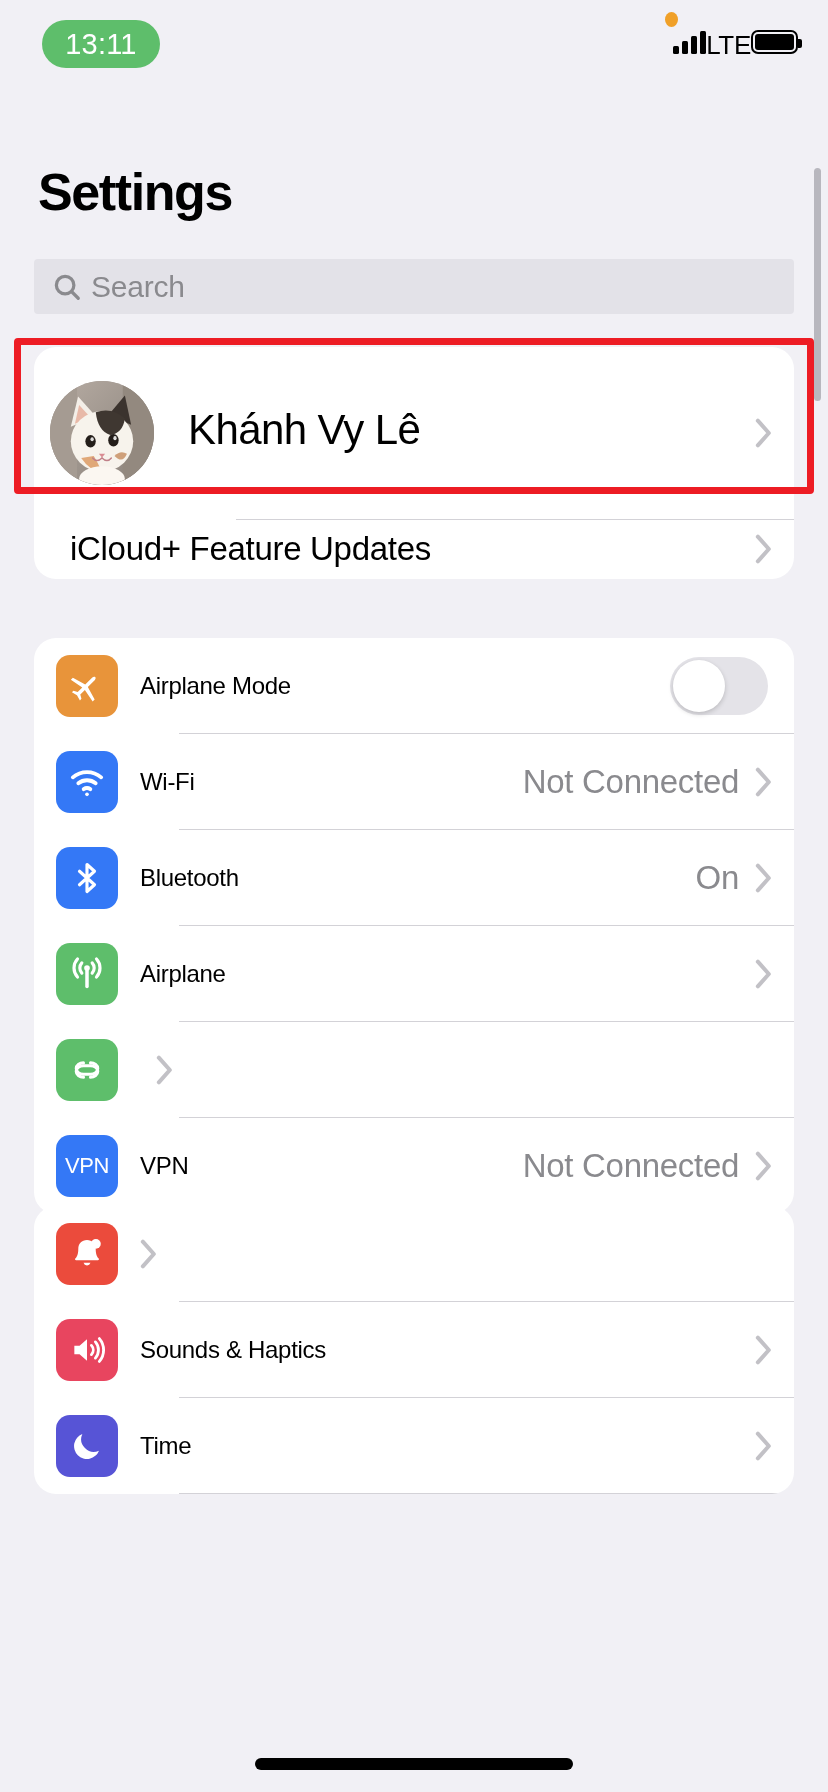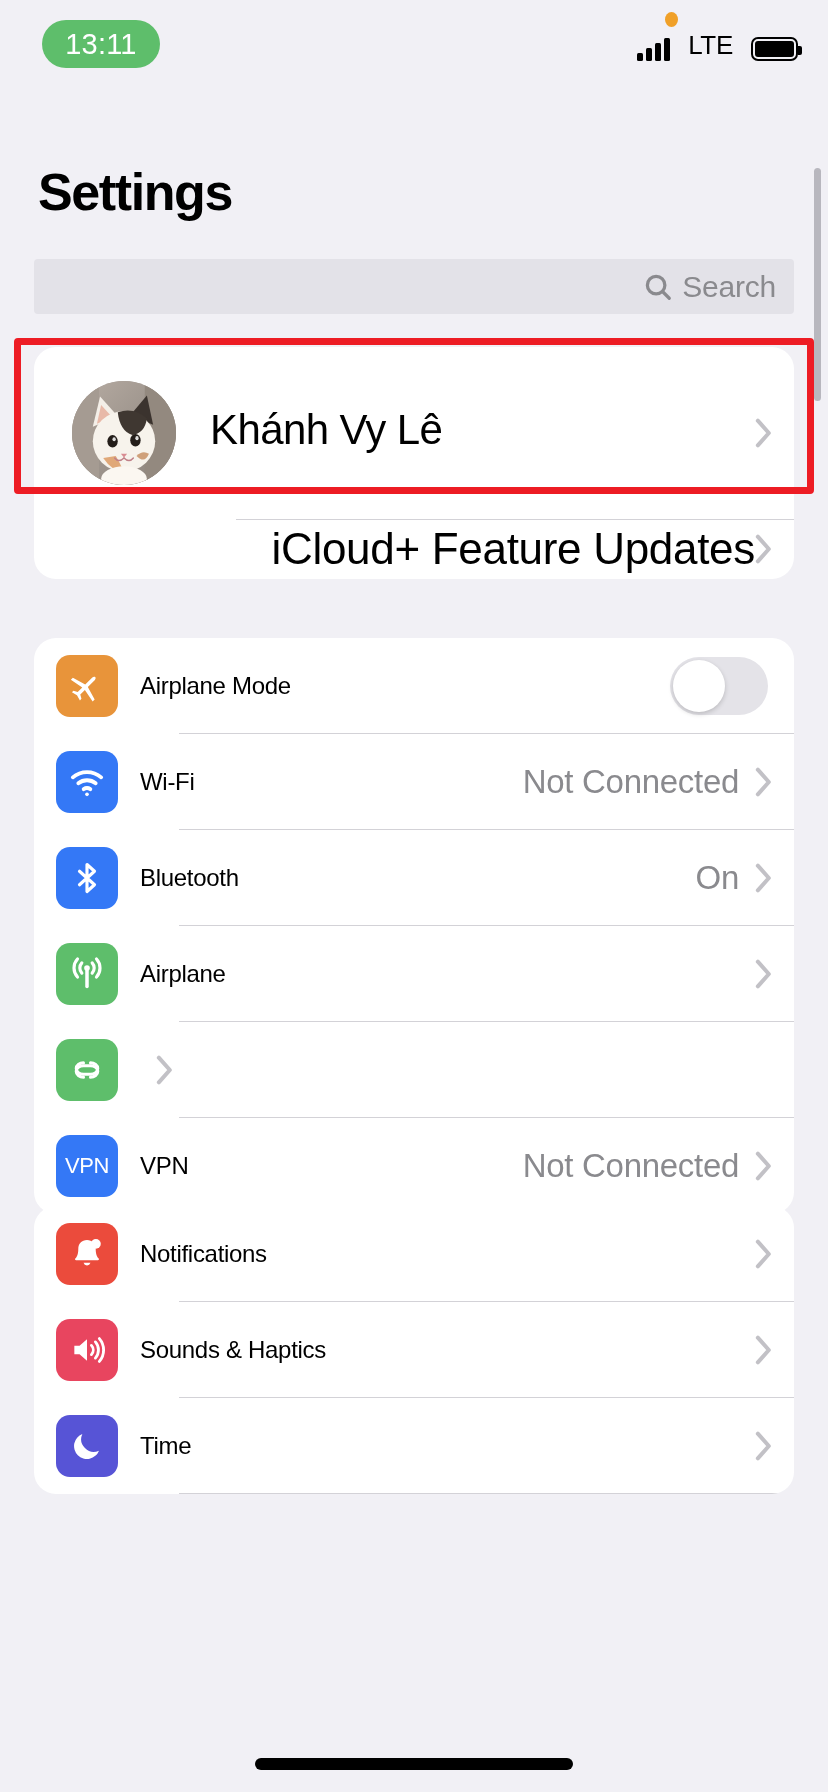--- a/index.html
+++ b/index.html
@@ -34,21 +34,21 @@
     color:#FFFFFF; font-size:29px; font-weight:500;
     letter-spacing:0.2px;
   }
   #privacy-dot {
     position:absolute; left:665px; top:12px;
     width:13px; height:15px; border-radius:50%;
     background:#F0A028;
   }
   #status-right {
     position:absolute; right:30px; top:30px;
-    display:flex; align-items:flex-end; gap:18px;
+    display:flex; align-items:flex-start; gap:0;
   }
   .sig-bars { display:flex; align-items:flex-end; gap:3px; height:24px; }
   .sig-bars i { display:block; width:6px; background:#000; border-radius:1.5px; }
   .sig-bars i:nth-child(1){ height:8px; }
   .sig-bars i:nth-child(2){ height:13px; }
   .sig-bars i:nth-child(3){ height:18px; }
   .sig-bars i:nth-child(4){ height:23px; }
   #carrier-label { font-size:26px; font-weight:500; color:#000; letter-spacing:-0.3px; }
   #battery {
     position:relative; width:47px; height:24px;
@@ -66,21 +66,21 @@
     position:absolute; left:38px; top:166px;
     font-size:52px; font-weight:bold; color:#000;
     letter-spacing:-1.4px; line-height:1;
   }
 
   
   #search-bar {
     position:absolute; left:34px; top:259px;
     width:760px; height:55px;
     background:#E3E2E8; border-radius:4px;
-    display:flex; align-items:center; padding:0 18px;justify-content:flex-end;
+    display:flex; align-items:center; padding:0 18px;
   }
   #search-icon { width:30px; height:30px; margin-right:9px; flex:0 0 auto; }
   #search-placeholder { font-size:30px; color:#8A8A8E; letter-spacing:-0.2px; }
 
   
   .card {
     position:absolute; left:34px; width:760px;
     background:#FFFFFF; border-radius:22px;
     overflow:hidden;
   }
@@ -106,21 +106,21 @@
   .row-value {
     font-size:33px; color:#8A8A8E; letter-spacing:-0.3px;
     margin-right:16px; white-space:nowrap;
   }
   .chevron { width:17px; height:30px; flex:0 0 auto; }
 
   
   #account-card { top:347px; height:232px; }
   #account-row {
     display:flex; align-items:center;
-    height:172px; padding-left:38px; padding-right:22px;
+    height:172px; padding-left:16px; padding-right:22px;
   }
   #avatar {
     width:104px; height:104px; border-radius:50%;
     flex:0 0 auto; margin-right:34px;
     overflow:hidden; position:relative;
     background:#A39A92;
   }
   #avatar svg { display:block; width:100%; height:100%; }
   #account-text { flex:1 1 auto; }
   #account-name {
@@ -128,21 +128,21 @@
     line-height:1.12; margin-bottom:6px;
   }
   #account-sub {
     font-size:30px; color:#000; letter-spacing:-0.3px; line-height:1.1;
   }
   #account-sep {
     position:absolute; left:202px; right:0; top:172px;
     height:1px; background:#D3D2D7;
   }
   #icloud-row { height:60px; padding-left:36px; }
-  #icloud-row .row-label { font-size:44px;text-align:right; }
+  #icloud-row .row-label { font-size:33px; }
 
   
   #annotation-box {
     position:absolute; left:14px; top:338px;
     width:800px; height:156px;
     border:7px solid #ED1C24;
     border-radius:4px;
     pointer-events:none;
     z-index:30;
   }
@@ -367,21 +367,20 @@
   <div class="card" id="alerts-card">
 
     <div class="row">
       <div class="icon-box" style="background:#EB4B3C">
         <svg width="38" height="38" viewBox="0 0 24 24" fill="#FFFFFF">
           <path d="M12 3.2c-3.3 0-5.5 2.4-5.5 5.6 0 3.5-.9 5-1.9 6.1-.4.4-.1 1.1.5 1.1h13.8c.6 0 .9-.7.5-1.1-1-1.1-1.9-2.6-1.9-6.1 0-3.2-2.2-5.6-5.5-5.6z"></path>
           <path d="M9.8 17.6a2.3 2.3 0 0 0 4.4 0z"></path>
           <circle cx="17.6" cy="5.6" r="3.1"></circle>
         </svg>
       </div>
-      <span class="row-label">Notifications</span>
       <svg class="chevron" viewBox="0 0 10 18" fill="none" stroke="#C2C1C6" stroke-width="2.4" stroke-linecap="round" stroke-linejoin="round">
           <polyline points="1.6,1.6 8.2,9 1.6,16.4"></polyline>
         </svg>
       <div class="row-sep indent-icon"></div>
     </div>
 
     <div class="row">
       <div class="icon-box" style="background:#E8455F">
         <svg width="38" height="38" viewBox="0 0 24 24" fill="none">
           <path d="M4 9.3h3.3L12 5.2v13.6L7.3 14.7H4z" fill="#FFFFFF"></path>

